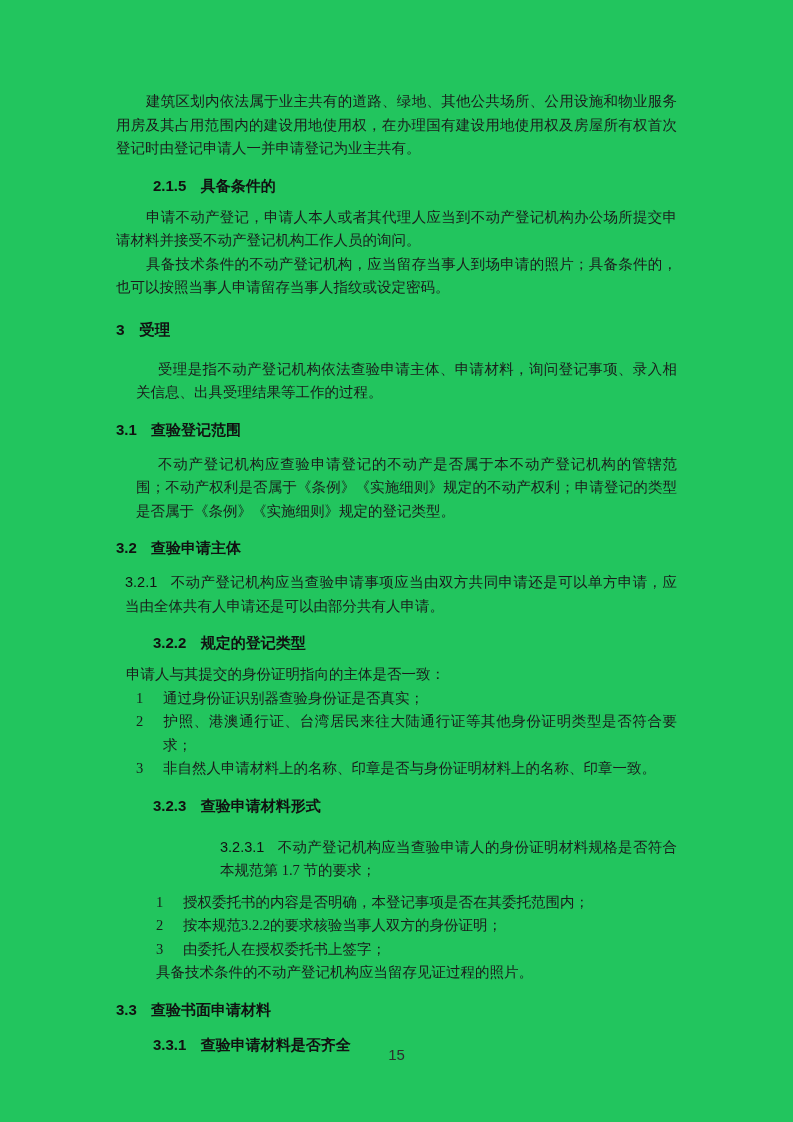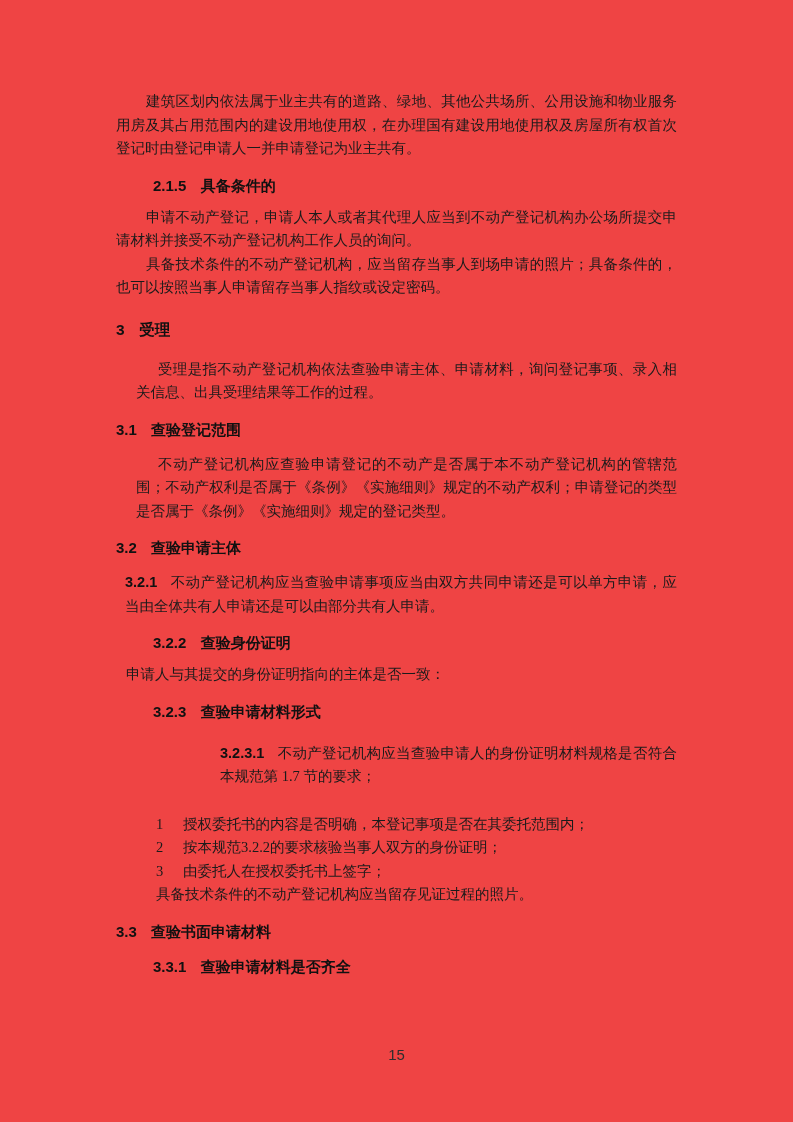--- a/index.html
+++ b/index.html
@@ -1,37 +1,37 @@
 <!DOCTYPE html>
 <html lang="zh"><head>
 <meta charset="utf-8">
 <style>
   html,body{margin:0;padding:0;background:#ffffff;}
-  .page{position:relative;width:793px;height:1122px;background:#ef4444;overflow:hidden;
+  .page{position:relative;width:793px;height:1122px;background:#22c55e;overflow:hidden;
         font-family:"Liberation Serif","DejaVu Serif",serif;color:#1b1b1b;}
   .content{position:absolute;left:116px;top:90px;width:561px;}
   .para{margin:0;text-align:justify;font-size:14.5px;line-height:23.5px;}
   .indent-2{text-indent:30px;}
   .blk1{margin-left:20px;text-indent:22px;}
   .p-num-lead{margin-left:9px;text-indent:0;}
   .p-plain{margin-left:10px;}
   .deep{margin-left:104px;margin-top:20px;margin-bottom:2px;}
-  .num-b{font-family:"Liberation Sans","DejaVu Sans",sans-serif;font-weight:bold;color:#111;
+  .num-b{font-family:"Liberation Sans","DejaVu Sans",sans-serif;font-weight:normal;color:#111;
          margin-right:0.9em;}
   .heading{font-family:"Liberation Sans","DejaVu Sans",sans-serif;font-weight:bold;color:#111;
            font-size:15px;line-height:21px;margin:0;}
   .h-top{margin:19px 0 18px 0;font-size:15.5px;}
   .h-sec{margin:14px 0 13px 0;}
   .h-sub{margin:14px 0 10px 37px;}
   .h-num{margin-right:0.95em;}
   .dlist{list-style:none;margin:0;padding:0;}
   .dlist li{text-align:justify;font-size:14.5px;line-height:23.5px;padding-left:27px;}
   .dlist .li-num{display:inline-block;width:27px;margin-left:-27px;}
   .list-a{margin-left:20px;}
-  .list-b{margin-left:40px;margin-top:24px;}
+  .list-b{margin-left:40px;margin-top:8px;}
   .closing{margin-left:40px;}
   .page-number{position:absolute;left:0;right:0;top:1046px;text-align:center;
                font-family:"Liberation Sans","DejaVu Sans",sans-serif;font-size:15px;color:#2e2e2e;}
 </style>
 </head>
 <body>
 
 <div class="page">
   <main class="content">
 
@@ -47,24 +47,29 @@
     <p class="para blk1">受理是指不动产登记机构依法查验申请主体、申请材料，询问登记事项、录入相关信息、出具受理结果等工作的过程。</p>
 
     <h3 class="heading h-sec"><span class="h-num">3.1</span><span>查验登记范围</span></h3>
 
     <p class="para blk1">不动产登记机构应查验申请登记的不动产是否属于本不动产登记机构的管辖范围；不动产权利是否属于《条例》《实施细则》规定的不动产权利；申请登记的类型是否属于《条例》《实施细则》规定的登记类型。</p>
 
     <h3 class="heading h-sec"><span class="h-num">3.2</span><span>查验申请主体</span></h3>
 
     <p class="para p-num-lead"><span class="num-b">3.2.1</span><span>不动产登记机构应当查验申请事项应当由双方共同申请还是可以单方申请，应当由全体共有人申请还是可以由部分共有人申请。</span></p>
 
-    <h4 class="heading h-sub"><span class="h-num">3.2.2</span><span>查验身份证明</span></h4>
+    <h4 class="heading h-sub"><span class="h-num">3.2.2</span><span>规定的登记类型</span></h4>
 
     <p class="para p-plain">申请人与其提交的身份证明指向的主体是否一致：</p>
 
+    <ol class="dlist list-a">
+      <li><span class="li-num">1</span><span>通过身份证识别器查验身份证是否真实；</span></li>
+      <li><span class="li-num">2</span><span>护照、港澳通行证、台湾居民来往大陆通行证等其他身份证明类型是否符合要求；</span></li>
+      <li><span class="li-num">3</span><span>非自然人申请材料上的名称、印章是否与身份证明材料上的名称、印章一致。</span></li>
+    </ol>
 
     <h4 class="heading h-sub"><span class="h-num">3.2.3</span><span>查验申请材料形式</span></h4>
 
     <p class="para deep"><span class="num-b">3.2.3.1</span><span>不动产登记机构应当查验申请人的身份证明材料规格是否符合本规范第 1.7 节的要求；</span></p>
 
 
     <ol class="dlist list-b">
       <li><span class="li-num">1</span><span>授权委托书的内容是否明确，本登记事项是否在其委托范围内；</span></li>
       <li><span class="li-num">2</span><span>按本规范3.2.2的要求核验当事人双方的身份证明；</span></li>
       <li><span class="li-num">3</span><span>由委托人在授权委托书上签字；</span></li>

